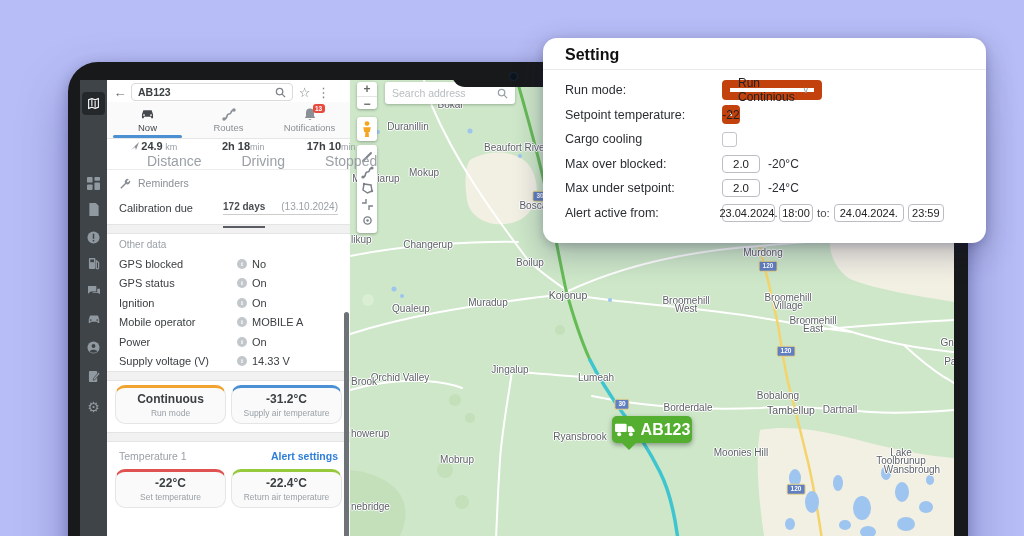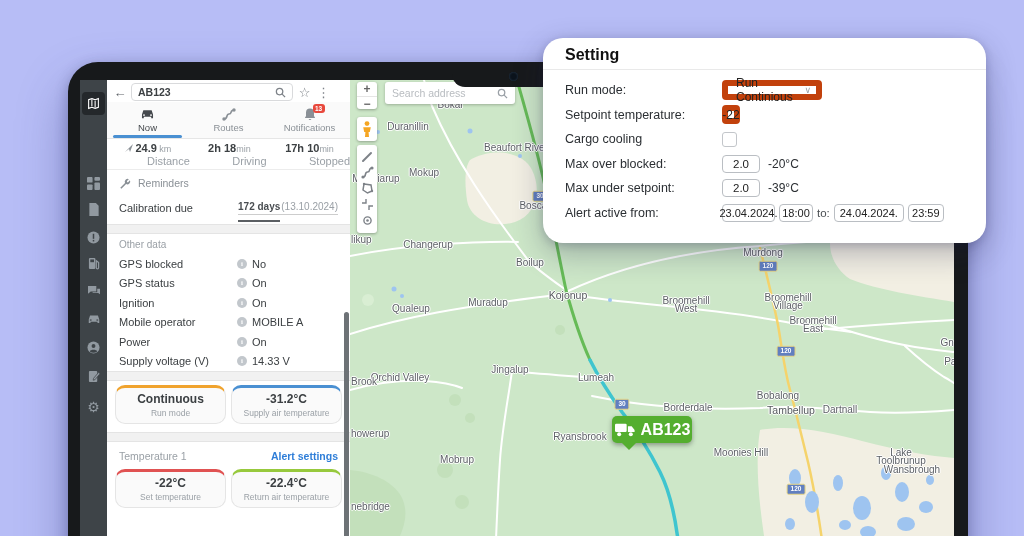--- a/index.html
+++ b/index.html
@@ -32,25 +32,25 @@
   .tab { flex:1; display:flex; flex-direction:column; align-items:center; justify-content:center; gap:1px; color:#8a9096; position:relative; }
   .tab .tlabel { font-size:9.5px; }
   .tab.active { color:#45494d; }
   .tab-ico { position:relative; height:13px; }
   .badge { position:absolute; top:-4px; left:9px; min-width:12px; height:9px; background:#e8493d; color:#fff; border-radius:3px; font-size:6.5px; font-weight:bold; line-height:9px; text-align:center; padding:0 1px; }
   .underline { position:absolute; left:6px; bottom:0; width:69px; height:3px; background:#4a90d2; border-radius:2px; }
   .statrow { height:31px; display:flex; border-bottom:1px solid #ececec; }
   .stat { flex:1; display:flex; flex-direction:column; align-items:center; justify-content:center; }
   .sv { font-size:11px; font-weight:bold; color:#3c4043; }
   .sv .su { font-weight:normal; color:#9aa0a6; font-size:9px; }
-  .sl { font-size:11px; color:#9aa0a6; margin-top:1px;margin-left:40px; }
+  .sl { font-size:14px; color:#9aa0a6; margin-top:1px;margin-left:40px; }
   .remrow { height:26px; display:flex; align-items:center; gap:7px; padding:0 12px; color:#8a9096; font-size:10.5px; border-bottom:0; }
   .calrow { height:28px; display:flex; align-items:center; justify-content:space-between; padding:0 12px 4px 12px; }
   .cal-val { border-bottom:1px solid #cdcdcd; padding-bottom:2px; color:#9aa0a6; font-size:10px; }
-  .cal-val b { color:#4a4e52; font-weight:bold; border-bottom:2px solid #5a5e62; padding-bottom:8px; margin-right:1px; }
+  .cal-val b { color:#4a4e52; font-weight:bold; border-bottom:2px solid #5a5e62; padding-bottom:14px; margin-right:16px; }
   .gap { height:10px; background:#f1f1f1; border-top:1px solid #e4e4e4; border-bottom:1px solid #e4e4e4; }
   .odtitle { height:20px; line-height:22px; padding:0 12px; color:#9aa0a6; font-size:10px; }
   .odrow { height:19.5px; display:flex; align-items:center; padding:0 12px; }
   .odrow .k { flex:0 0 118px; color:#3c4043; }
   .odrow .v { display:flex; align-items:center; gap:5px; color:#3c4043; }
   .infodot { width:10px; height:10px; border-radius:50%; background:#c2c7cc; color:#fff; font-size:7px; font-weight:bold; line-height:10px; text-align:center; font-family:"Liberation Serif", serif; }
   .sec-head { height:18px; display:flex; align-items:center; justify-content:space-between; padding:0 12px; margin-top:5px; }
   .sec-title { color:#9aa0a6; font-size:10.5px; }
   .sec-link { color:#2f7ed8; font-size:10.5px; font-weight:bold; }
   .cards { display:flex; gap:5px; padding:4px 8px 8px 8px; }
@@ -73,27 +73,27 @@
   .mtile { position:absolute; background:#fff; border-radius:3px; box-shadow:0 1px 3px rgba(0,0,0,.3); color:#666; }
   .zoomtile { left:7px; top:2px; width:20px; height:27px; display:flex; flex-direction:column; }
   .zoomtile div { flex:1; display:flex; align-items:center; justify-content:center; font-size:12px; font-weight:bold; }
   .zoomtile div:first-child { border-bottom:1px solid #e5e5e5; }
   .pegtile { left:7px; top:37px; width:20px; height:24px; display:flex; align-items:center; justify-content:center; }
   .tooltile { left:7px; top:65px; width:20px; height:88px; display:flex; flex-direction:column; align-items:center; justify-content:space-around; padding:4px 0; }
   .searchaddr { position:absolute; left:35px; top:2px; width:130px; height:22px; background:#fff; border-radius:3px; box-shadow:0 1px 3px rgba(0,0,0,.25); display:flex; align-items:center; padding:0 7px; gap:4px; }
   .searchaddr .ph { flex:1; color:#b8bcc0; font-size:10.5px; }
 
   
-  .set-panel { position:absolute; left:543px; top:38px; width:443px; height:205px; background:#fff; border-radius:20px; z-index:60;
+  .set-panel { position:absolute; left:543px; top:38px; width:443px; height:205px; background:#fff; border-radius:14px; z-index:60;
     box-shadow:0 10px 30px rgba(30,30,70,.30), 0 2px 8px rgba(30,30,70,.18); }
   .set-title { height:32px; line-height:34px; padding:0 22px; font-size:16px; font-weight:bold; color:#111; border-bottom:1px solid #e9e9e9; }
   .set-body { padding:8px 22px 0 22px; }
   .set-row { display:flex; align-items:center; height:24.5px; }
   .set-label { flex:0 0 157px; font-size:12.5px; color:#2b2f33; }
-  .greenbox { border:6px solid #c2410c; border-radius:4px; background:#fff; display:flex; align-items:center; font-size:12px; color:#222; }
+  .greenbox { border:8px solid #c2410c; border-radius:4px; background:#fff; display:flex; align-items:center; font-size:12px; color:#222; }
   .selbox { width:100px; height:20px; padding:0 5px 0 8px; justify-content:space-between; }
   .chev { color:#9aa0a6; font-size:9px; }
   .spbox { width:18px; height:19px; justify-content:center; }
   .chk { width:15px; height:15px; border:1.5px solid #c3c6ca; border-radius:3px; background:#fff; }
   .inputbox { width:38px; height:18px; border:1.5px solid #babec3; border-radius:4px; display:flex; align-items:center; justify-content:center; font-size:11.5px; color:#222; }
   .note { margin-left:8px; font-size:12px; color:#2b2f33; }
   .datebox { height:18px; border:1.5px solid #babec3; border-radius:4px; display:flex; align-items:center; justify-content:center; font-size:11px; color:#222; padding:0 5px; }
   .tolab { margin:0 4px; font-size:11.5px; color:#4a4e52; }
   .mr4 { margin-right:4px; }
 </style>
@@ -495,21 +495,21 @@
         <div class="chk"></div>
       </div>
       <div class="set-row">
         <span class="set-label">Max over blocked:</span>
         <div class="inputbox">2.0</div>
         <span class="note">-20°C</span>
       </div>
       <div class="set-row">
         <span class="set-label">Max under setpoint:</span>
         <div class="inputbox">2.0</div>
-        <span class="note">-39°C</span>
+        <span class="note">-24°C</span>
       </div>
       <div class="set-row">
         <span class="set-label">Alert active from:</span>
         <div class="datebox mr4" style="width:53px">23.04.2024.</div>
         <div class="datebox" style="width:34px">18:00</div>
         <span class="tolab">to:</span>
         <div class="datebox mr4" style="width:70px">24.04.2024.</div>
         <div class="datebox" style="width:36px">23:59</div>
       </div>
     </div>

